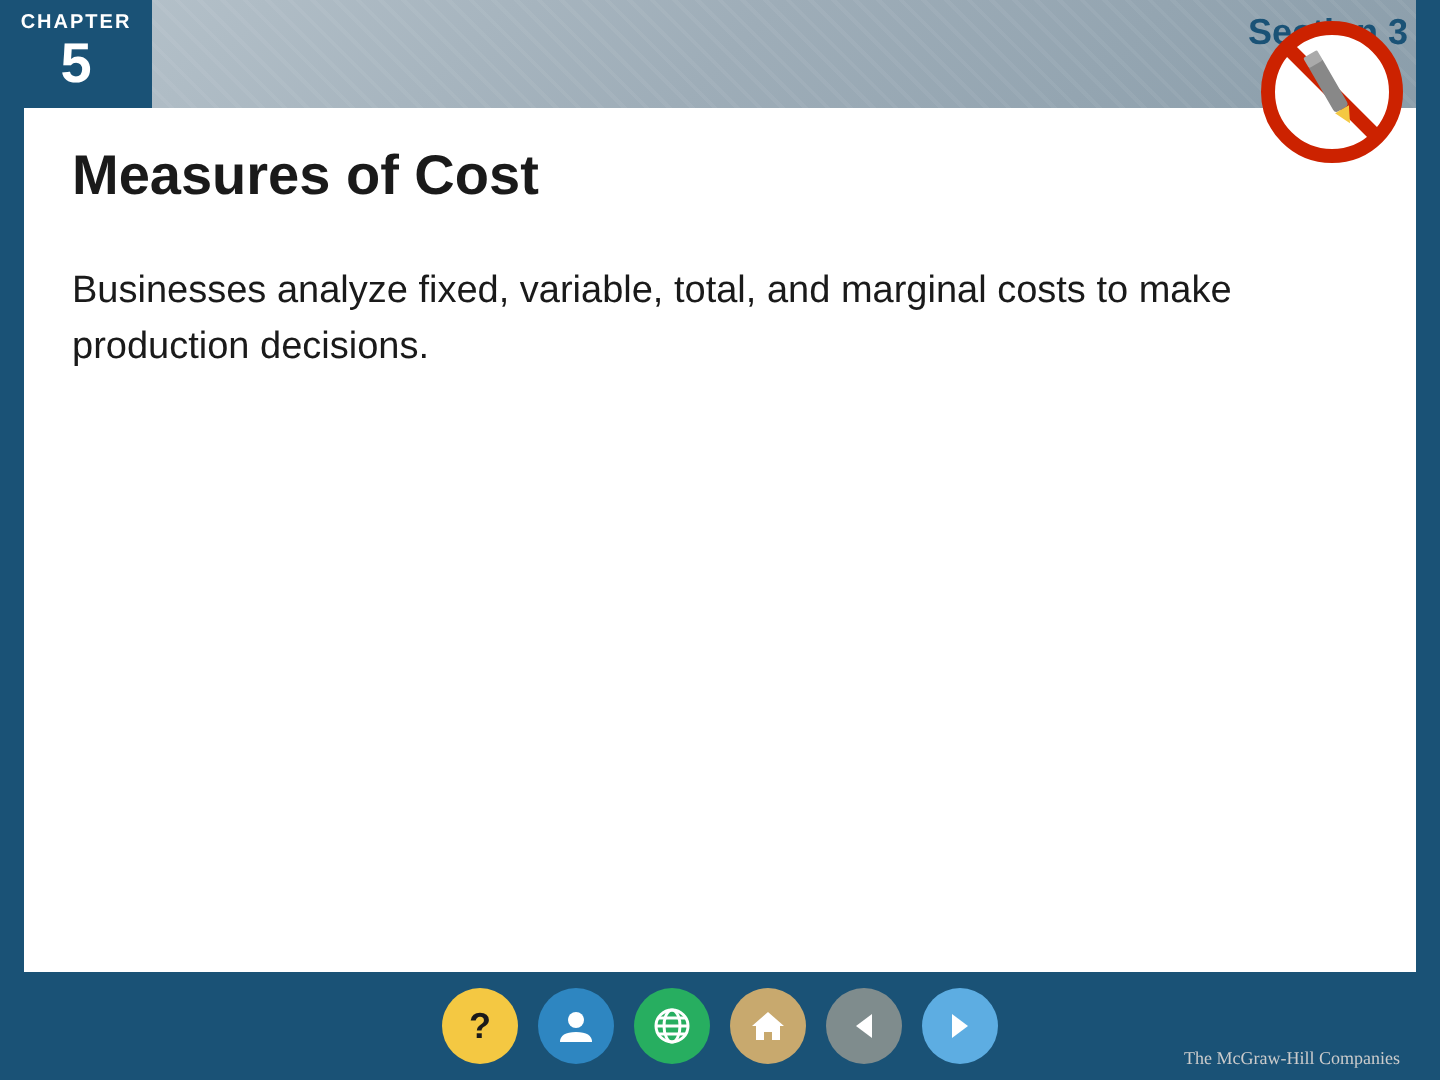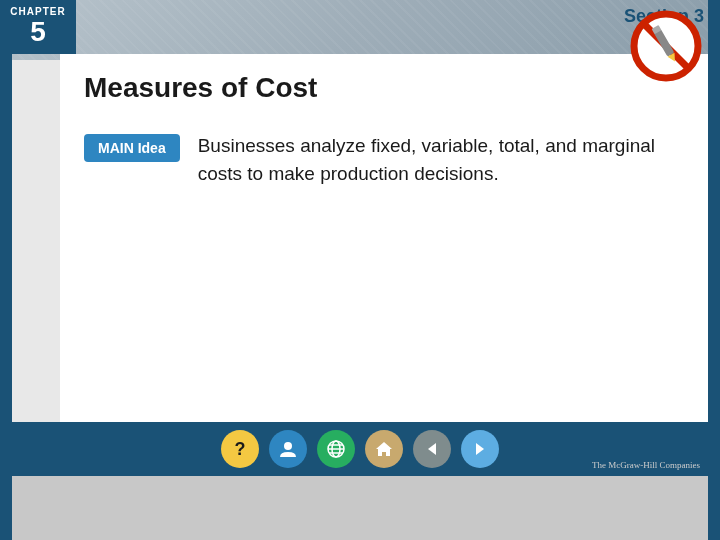--- a/index.html
+++ b/index.html
@@ -7,21 +7,21 @@
     body {
       width: 720px;
       height: 540px;
       overflow: hidden;
       font-family: Arial, sans-serif;
       background: #c8c8c8;
     }
 
     .slide-container {
       width: 720px;
-      height: 476px;
+      height: 540px;
       position: relative;
       background: #e8e8e8;
     }
 
     
     .chapter-box {
       position: absolute;
       top: 0;
       left: 0;
       width: 76px;
@@ -107,21 +107,20 @@
 
     
     .content-area {
       position: absolute;
       top: 54px;
       left: 12px;
       right: 12px;
       bottom: 54px;
       background: white;
       z-index: 2;
-      margin-left: 48px;
     }
 
     
     .title-section {
       padding: 18px 24px 12px 24px;
     }
     .slide-title {
       font-size: 28px;
       font-weight: bold;
       color: #1a1a1a;
@@ -261,21 +260,20 @@
     </svg>
   </div>
 
   <div class="content-area">
 
     <div class="title-section">
       <span class="slide-title">Measures of Cost</span>
     </div>
 
     <div class="main-idea-row">
-      <span class="main-idea-badge">MAIN Idea</span>
       <span class="main-idea-text">Businesses analyze fixed, variable, total, and marginal costs to make production decisions.</span>
     </div>
 
   </div>
 
   <div class="bottom-bar">
 
     <button class="nav-btn nav-btn-yellow">?</button>
 
     <button class="nav-btn nav-btn-blue">

